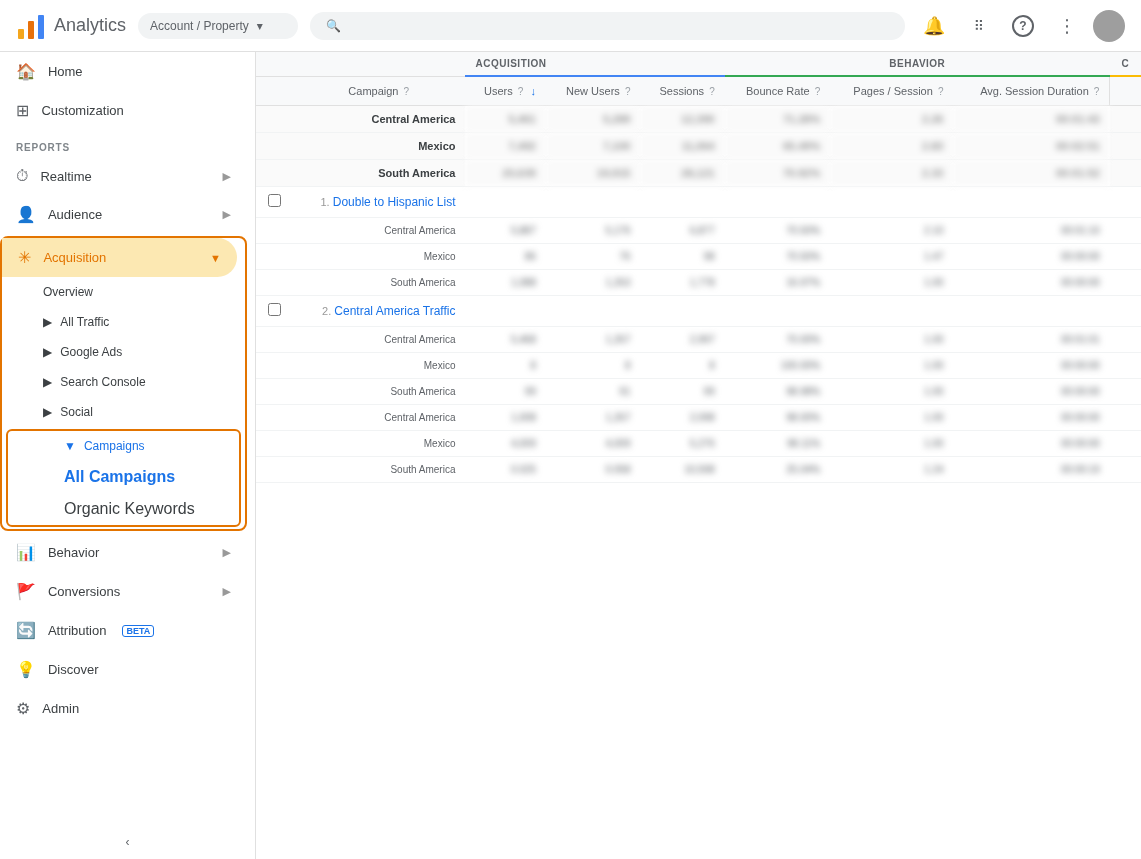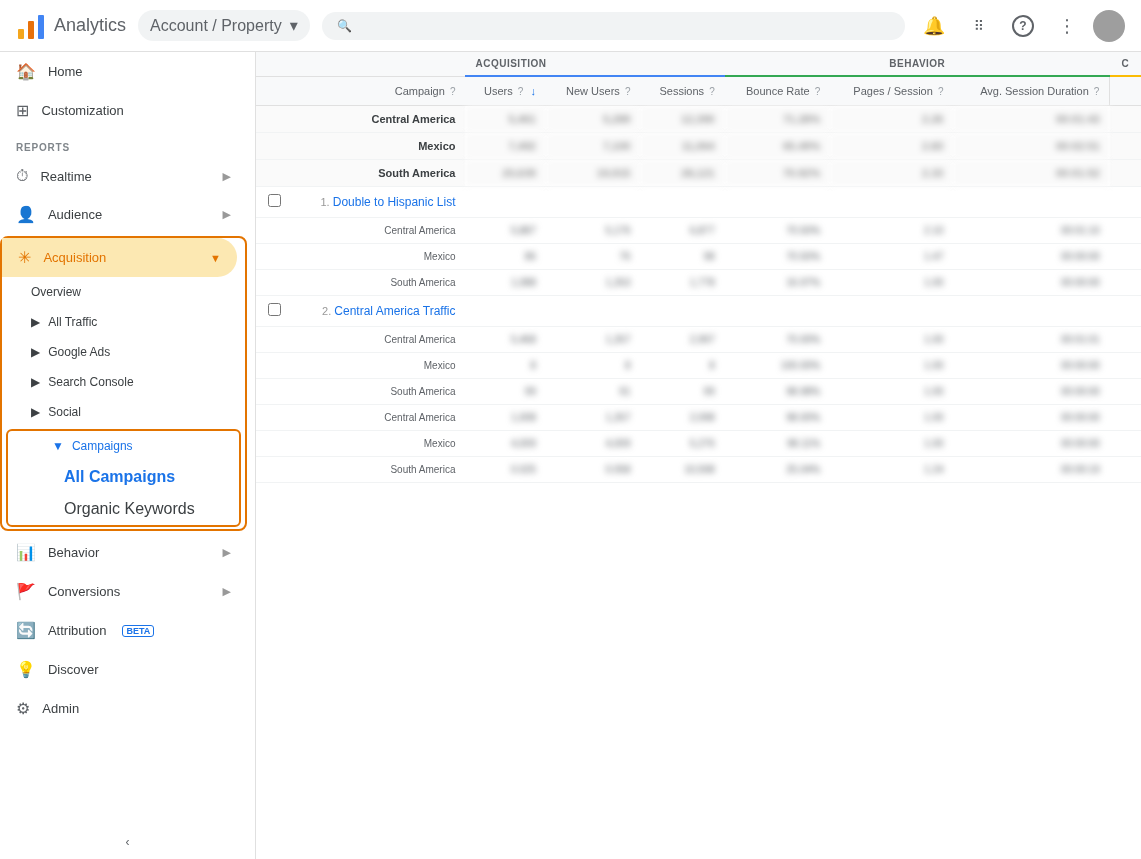--- a/index.html
+++ b/index.html
@@ -17,21 +17,21 @@
     .logo-icon {
       width: 30px; height: 30px;
     }
     .topbar-title {
       font-size: 18px; font-weight: 400; color: #5f6368;
     }
     .topbar-account-selector {
       display: flex; align-items: center; gap: 4px;
       background: #f1f3f4; border-radius: 24px;
       padding: 6px 12px; min-width: 160px;
-      font-size: 16px; color: #5f6368; cursor: pointer;
+      font-size: 12px; color: #5f6368; cursor: pointer;
     }
     .topbar-search {
       flex: 1; display: flex; align-items: center;
       background: #f1f3f4; border-radius: 24px;
       padding: 6px 16px; gap: 8px;
     }
     .topbar-search input {
       border: none; background: transparent; outline: none;
       font-size: 14px; width: 100%; color: #333;
     }
@@ -65,21 +65,21 @@
     }
     .sidebar-nav-item.active { background: #fce8b2; color: #e37400; font-weight: 500; }
     .sidebar-nav-item .icon { font-size: 16px; color: #5f6368; }
     .sidebar-nav-item.active .icon { color: #e37400; }
     .sidebar-section-label {
       font-size: 10px; font-weight: 600; color: #80868b;
       padding: 12px 16px 4px; letter-spacing: 0.8px; text-transform: uppercase;
     }
     .sidebar-sub-item {
       display: flex; align-items: flex-start; gap: 8px;
-      padding: 8px 16px 8px 29px; cursor: pointer; font-size: 12px; color: #3c4043;
+      padding: 8px 16px 8px 29px; cursor: pointer; font-size: 12px; color: #3c4043; margin-left: 12px;
     }
     .sidebar-sub-item.active-parent { color: #1a73e8; font-weight: 500; }
     .sidebar-sub-sub-item {
       padding: 7px 16px 7px 56px; font-size: 16px; color: #3c4043; cursor: pointer;
     }
     .sidebar-sub-sub-item.selected { color: #1a73e8; font-weight: 600; }
     .sidebar-collapse-btn {
       display: flex; align-items: center; justify-content: center;
       padding: 10px; cursor: pointer; color: #5f6368; margin-top: auto;
     }
@@ -275,21 +275,21 @@
       <table>
         <thead>
           <tr>
             <th colspan="2" style="text-align:left; background:#f8f9fa; border-bottom:1px solid #e0e0e0;"></th>
             <th colspan="3" class="th-group acquisition">Acquisition</th>
             <th colspan="3" class="th-group behavior">Behavior</th>
             <th class="th-group conversion">C</th>
           </tr>
           <tr>
             <th></th>
-            <th style="text-align:right;">
+            <th style="text-align:center;">
               <span>Campaign</span>
               <span class="help-icon">?</span>
             </th>
             <th>
               <span>Users</span>
               <span class="help-icon">?</span>
               <span class="sort-icon">↓</span>
             </th>
             <th>
               <span>New Users</span>

